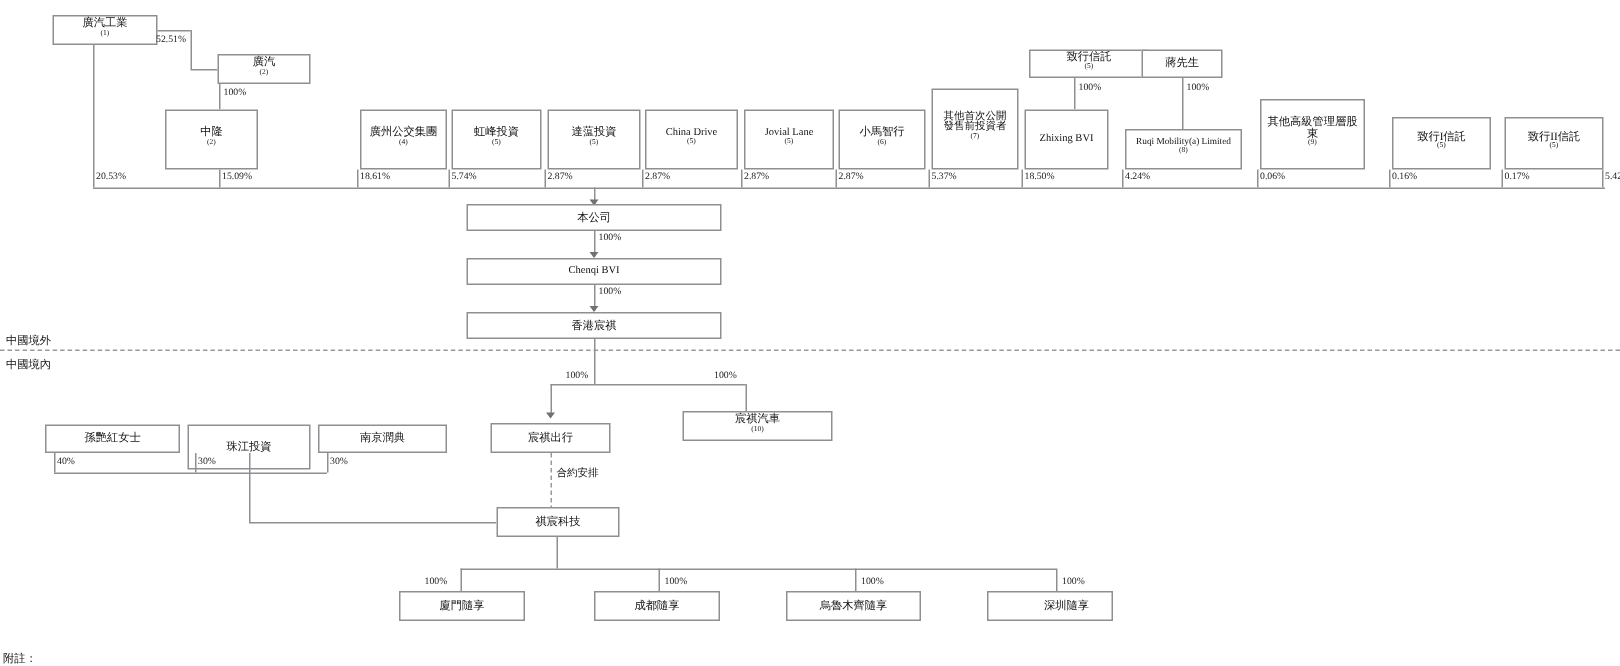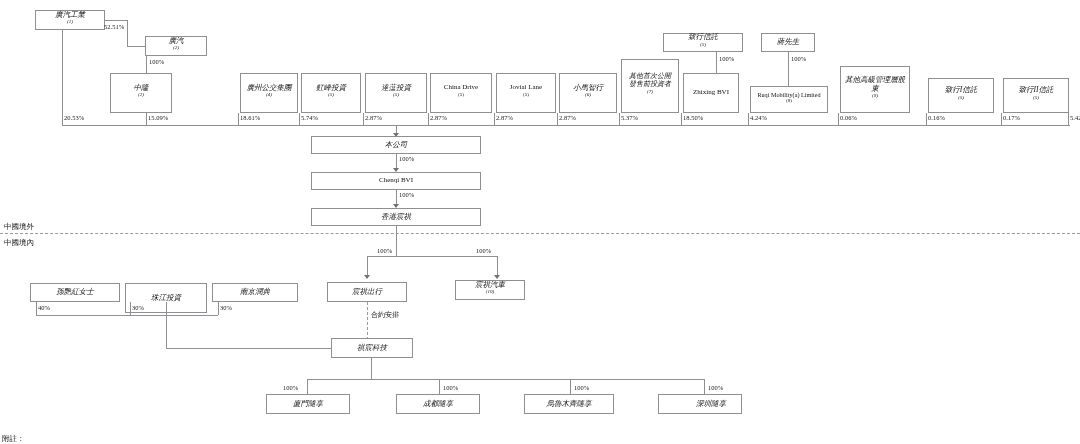--- a/index.html
+++ b/index.html
@@ -14,21 +14,21 @@
        font-family:"Liberation Serif","DejaVu Serif",serif;}
   .ln{position:absolute;background:#8d8f92;}
   .h{height:1px;}
   .v{width:1px;}
   .dashed-h{position:absolute;height:0;border-top:1px dashed #9a9a9a;}
   .dashed-v{position:absolute;width:0;border-left:1px dashed #9a9a9a;}
   .zone{position:absolute;font-size:7.5px;color:#111;white-space:nowrap;}
   .note{position:absolute;font-size:7.5px;color:#111;}
   .arrow{position:absolute;width:0;height:0;border-left:3px solid transparent;
          border-right:3px solid transparent;border-top:4px solid #6f7174;}
-  .cn{font-size:7.5px;font-style:italic;}
+  .cn{font-size:7.5px;}
   .en{font-size:7px;font-family:"Liberation Serif","DejaVu Serif",serif;}
   .lbl{position:absolute;font-size:7px;white-space:nowrap;color:#111;}
 </style>
 </head>
 <body>
 
 <div id="chart">
 
   <div class="box" style="left:35px;top:10px;width:70px;height:20px;">
     <span class="cn"><span>廣汽工業</span><sup class="sup">(1)</sup></span>
@@ -42,21 +42,21 @@
   <div class="box" style="left:145px;top:36px;width:62px;height:20px;">
     <span class="cn"><span>廣汽</span><sup class="sup">(2)</sup></span>
   </div>
 
   <div class="ln v" style="left:146px;top:56px;height:17px;"></div>
   <div class="pct" style="left:149px;top:58px;">100%</div>
 
   <div class="ln v" style="left:62px;top:30px;height:95px;"></div>
   <div class="pct" style="left:64px;top:114px;">20.53%</div>
 
-  <div class="box" style="left:663px;top:33px;width:80px;height:19px;">
+  <div class="box" style="left:686px;top:33px;width:80px;height:19px;">
     <span class="cn"><span>致行信託</span><sup class="sup">(5)</sup></span>
   </div>
   <div class="ln v" style="left:716px;top:52px;height:21px;"></div>
   <div class="pct" style="left:719px;top:55px;">100%</div>
 
   <div class="box" style="left:761px;top:33px;width:54px;height:19px;">
     <span class="cn">蔣先生</span>
   </div>
   <div class="ln v" style="left:788px;top:52px;height:34px;"></div>
   <div class="pct" style="left:791px;top:55px;">100%</div>
@@ -165,21 +165,21 @@
   <div class="ln v" style="left:367px;top:256px;height:22px;"></div>
   <div class="ln v" style="left:497px;top:256px;height:22px;"></div>
   <div class="arrow" style="left:364px;top:275px;"></div>
   <div class="arrow" style="left:494px;top:275px;"></div>
   <div class="pct" style="left:377px;top:247px;">100%</div>
   <div class="pct" style="left:476px;top:247px;">100%</div>
 
   <div class="box" style="left:327px;top:282px;width:80px;height:20px;">
     <span class="cn">宸祺出行</span>
   </div>
-  <div class="box" style="left:455px;top:280px;width:70px;height:20px;">
+  <div class="box" style="left:455px;top:274px;width:100px;height:20px;">
     <span class="cn"><span>宸祺汽車</span><sup class="sup">(10)</sup></span>
   </div>
 
   <div class="dashed-v" style="left:367px;top:302px;height:38px;"></div>
   <div class="lbl" style="left:371px;top:310px;">合約安排</div>
 
   <div class="box" style="left:30px;top:283px;width:90px;height:19px;">
     <span class="cn">孫艷紅女士</span>
   </div>
   <div class="box" style="left:125px;top:283px;width:82px;height:30px;">

